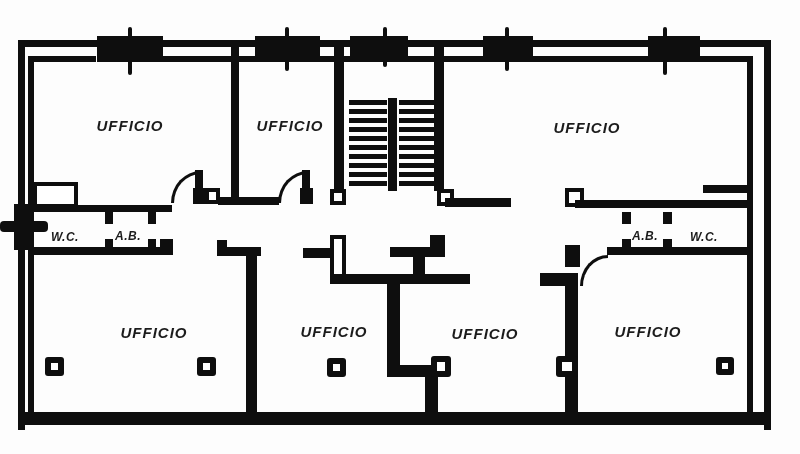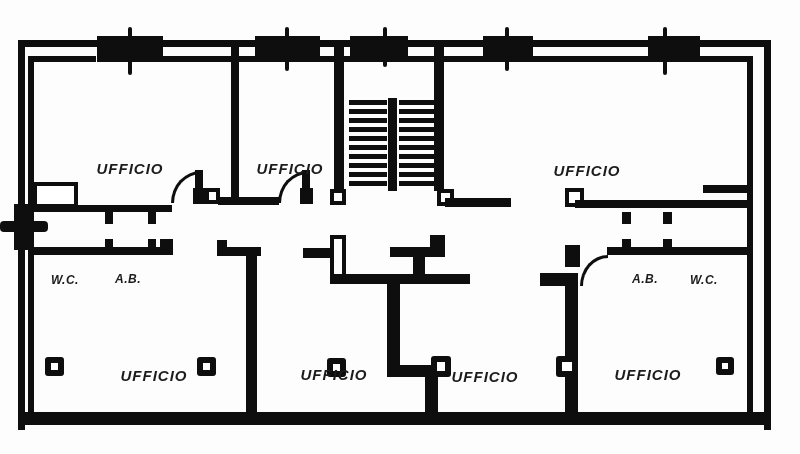--- a/index.html
+++ b/index.html
@@ -11,21 +11,21 @@
   .tick{position:absolute;background:#0e0e0e;border-radius:4px;}
   .outline{position:absolute;background:#ffffff;border:4px solid #0e0e0e;box-sizing:border-box;}
   .jamb{position:absolute;background:#ffffff;border:4px solid #0e0e0e;box-sizing:border-box;}
   .col{position:absolute;background:#0e0e0e;border-radius:3px;}
   .col::after{content:"";position:absolute;left:6px;right:6px;top:6px;bottom:6px;background:#ffffff;}
   .arc{position:absolute;border-left:3px solid #0e0e0e;border-top:3px solid #0e0e0e;
        border-top-left-radius:100% 100%;box-sizing:border-box;}
   .treads{position:absolute;background:repeating-linear-gradient(to bottom,#0e0e0e 0 5px,rgba(0,0,0,0) 5px 9px);}
   .room-label{
     position:absolute;transform:translate(-50%,-50%);white-space:nowrap;
-    font-style:italic;font-weight:700;color:#1c1c1c;letter-spacing:1px;margin-top:43px;
+    font-style:italic;font-weight:700;color:#1c1c1c;letter-spacing:1px;
   }
   .lbl-office{font-size:15px;}
   .lbl-small{font-size:12px;letter-spacing:0.5px;}
 </style>
 </head>
 <body>
 
 <div class="canvas">
 
   <div class="w" style="left:18px;top:40px;width:746px;height:7px"></div>

